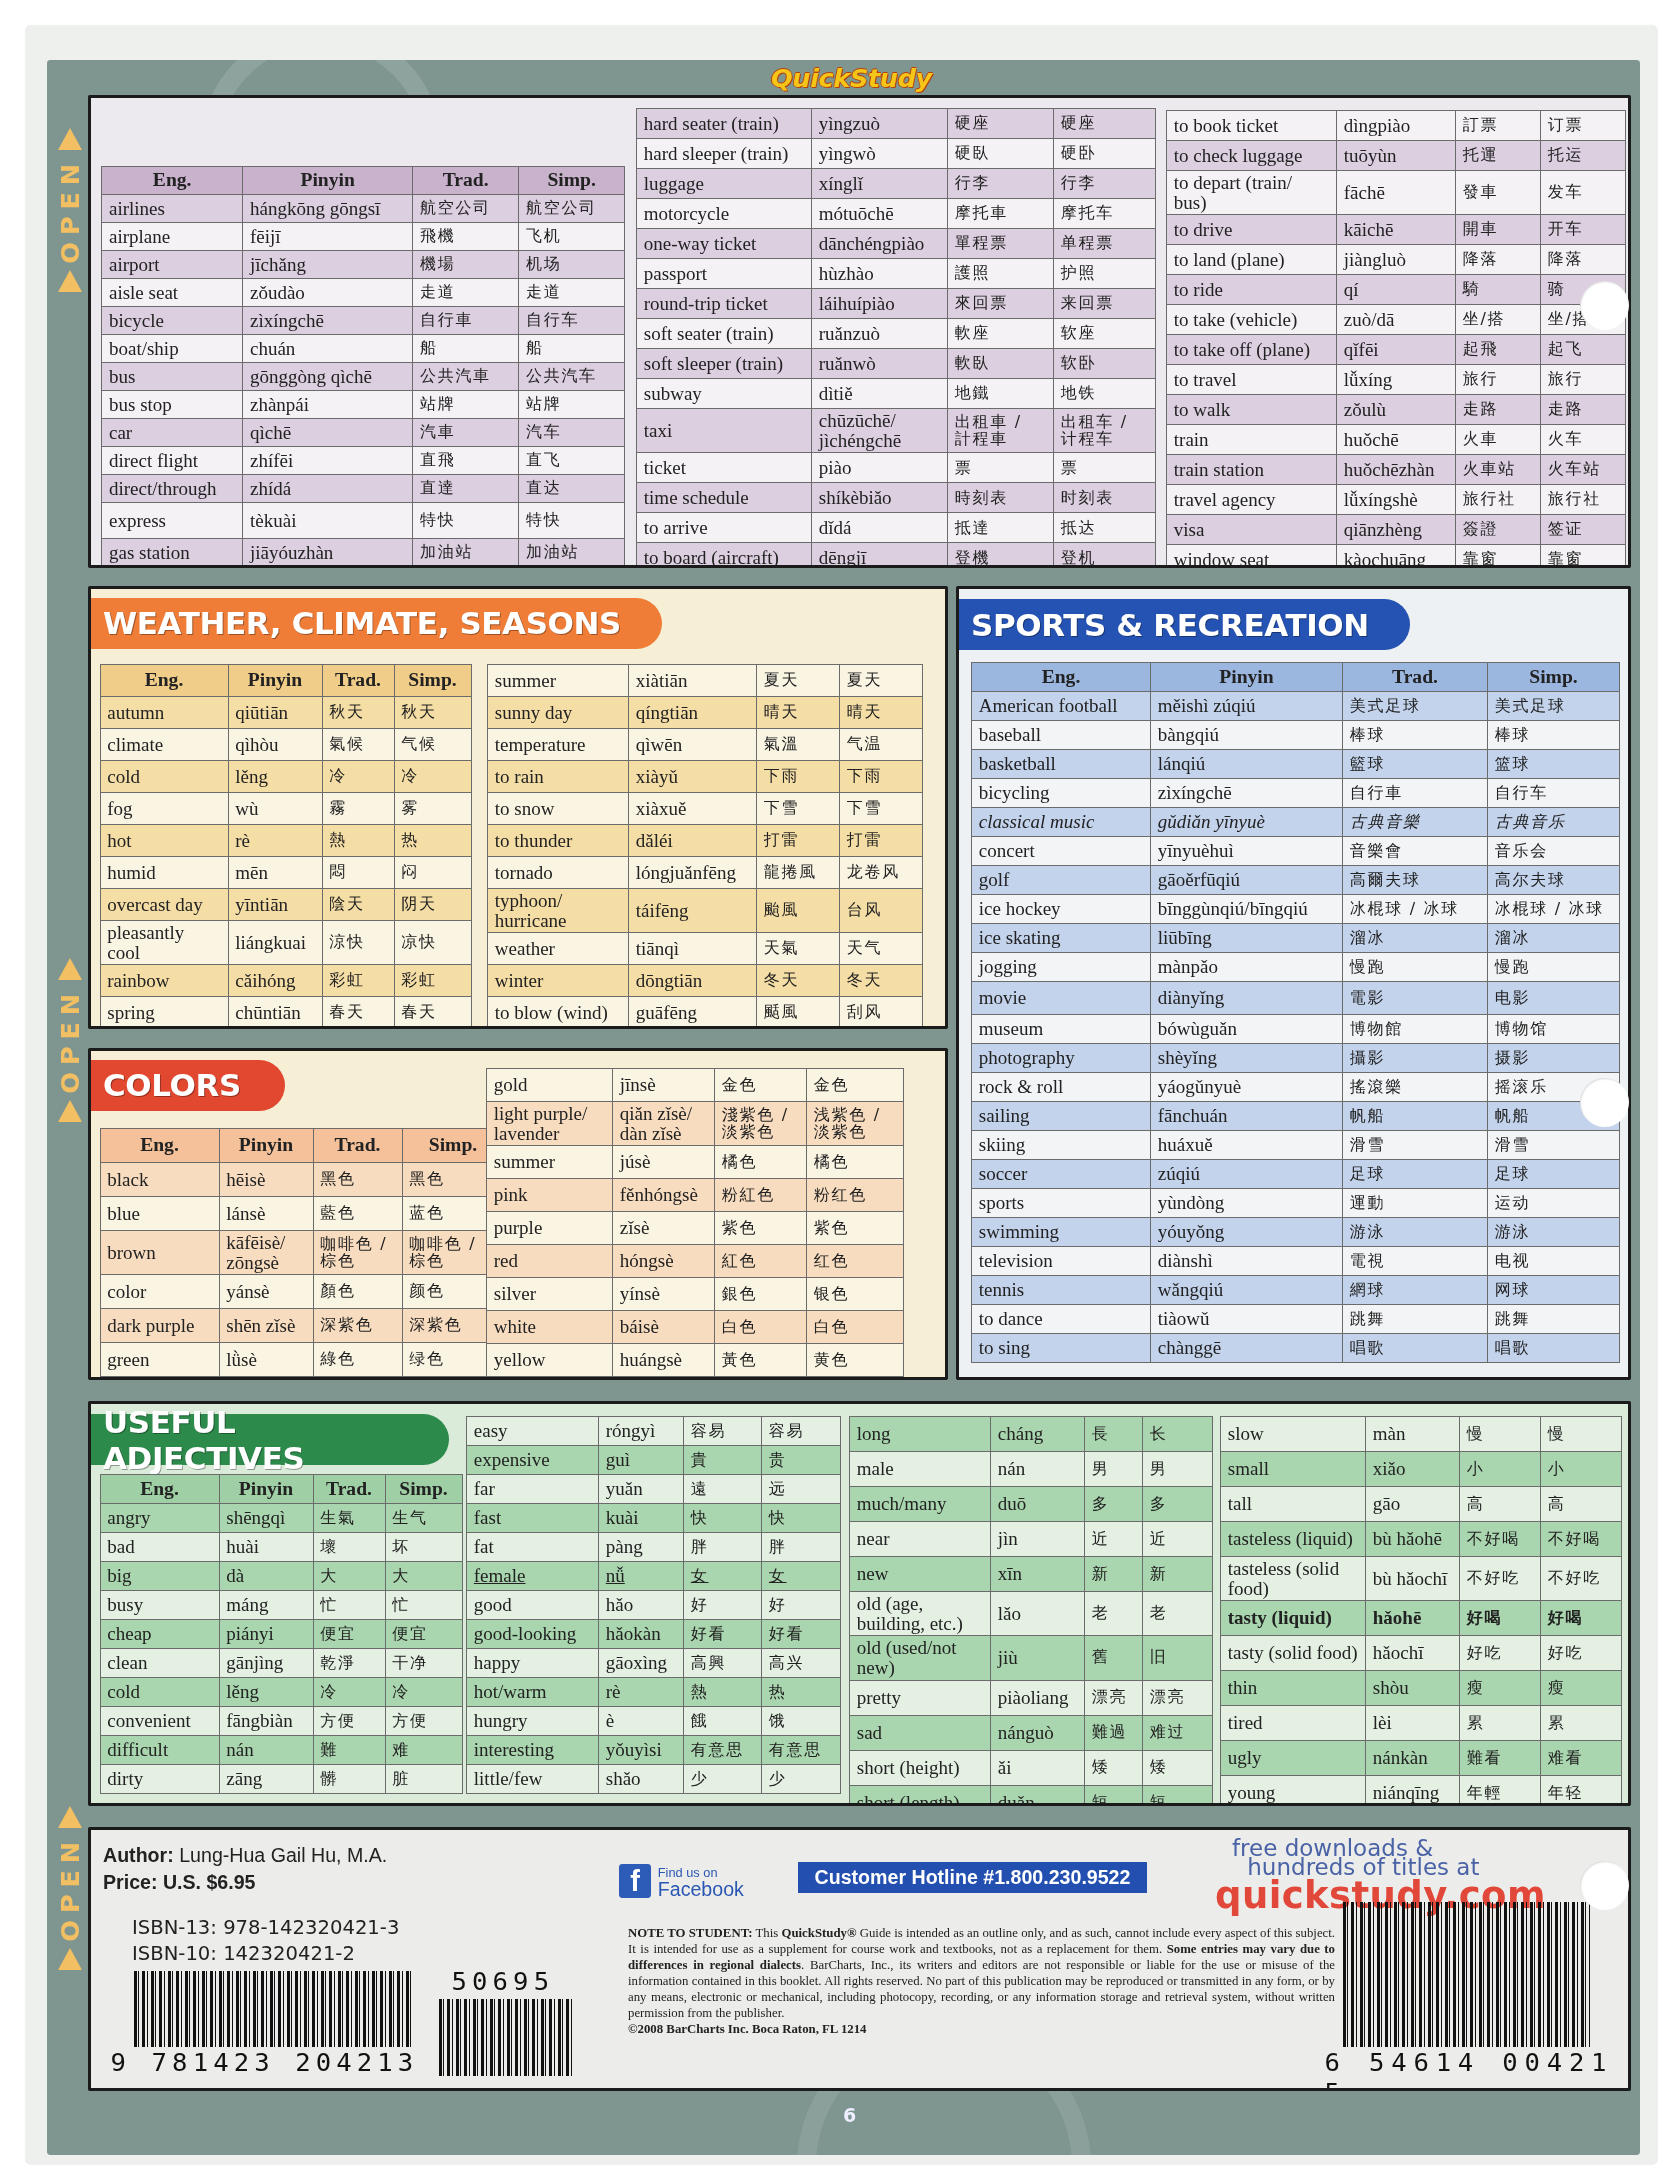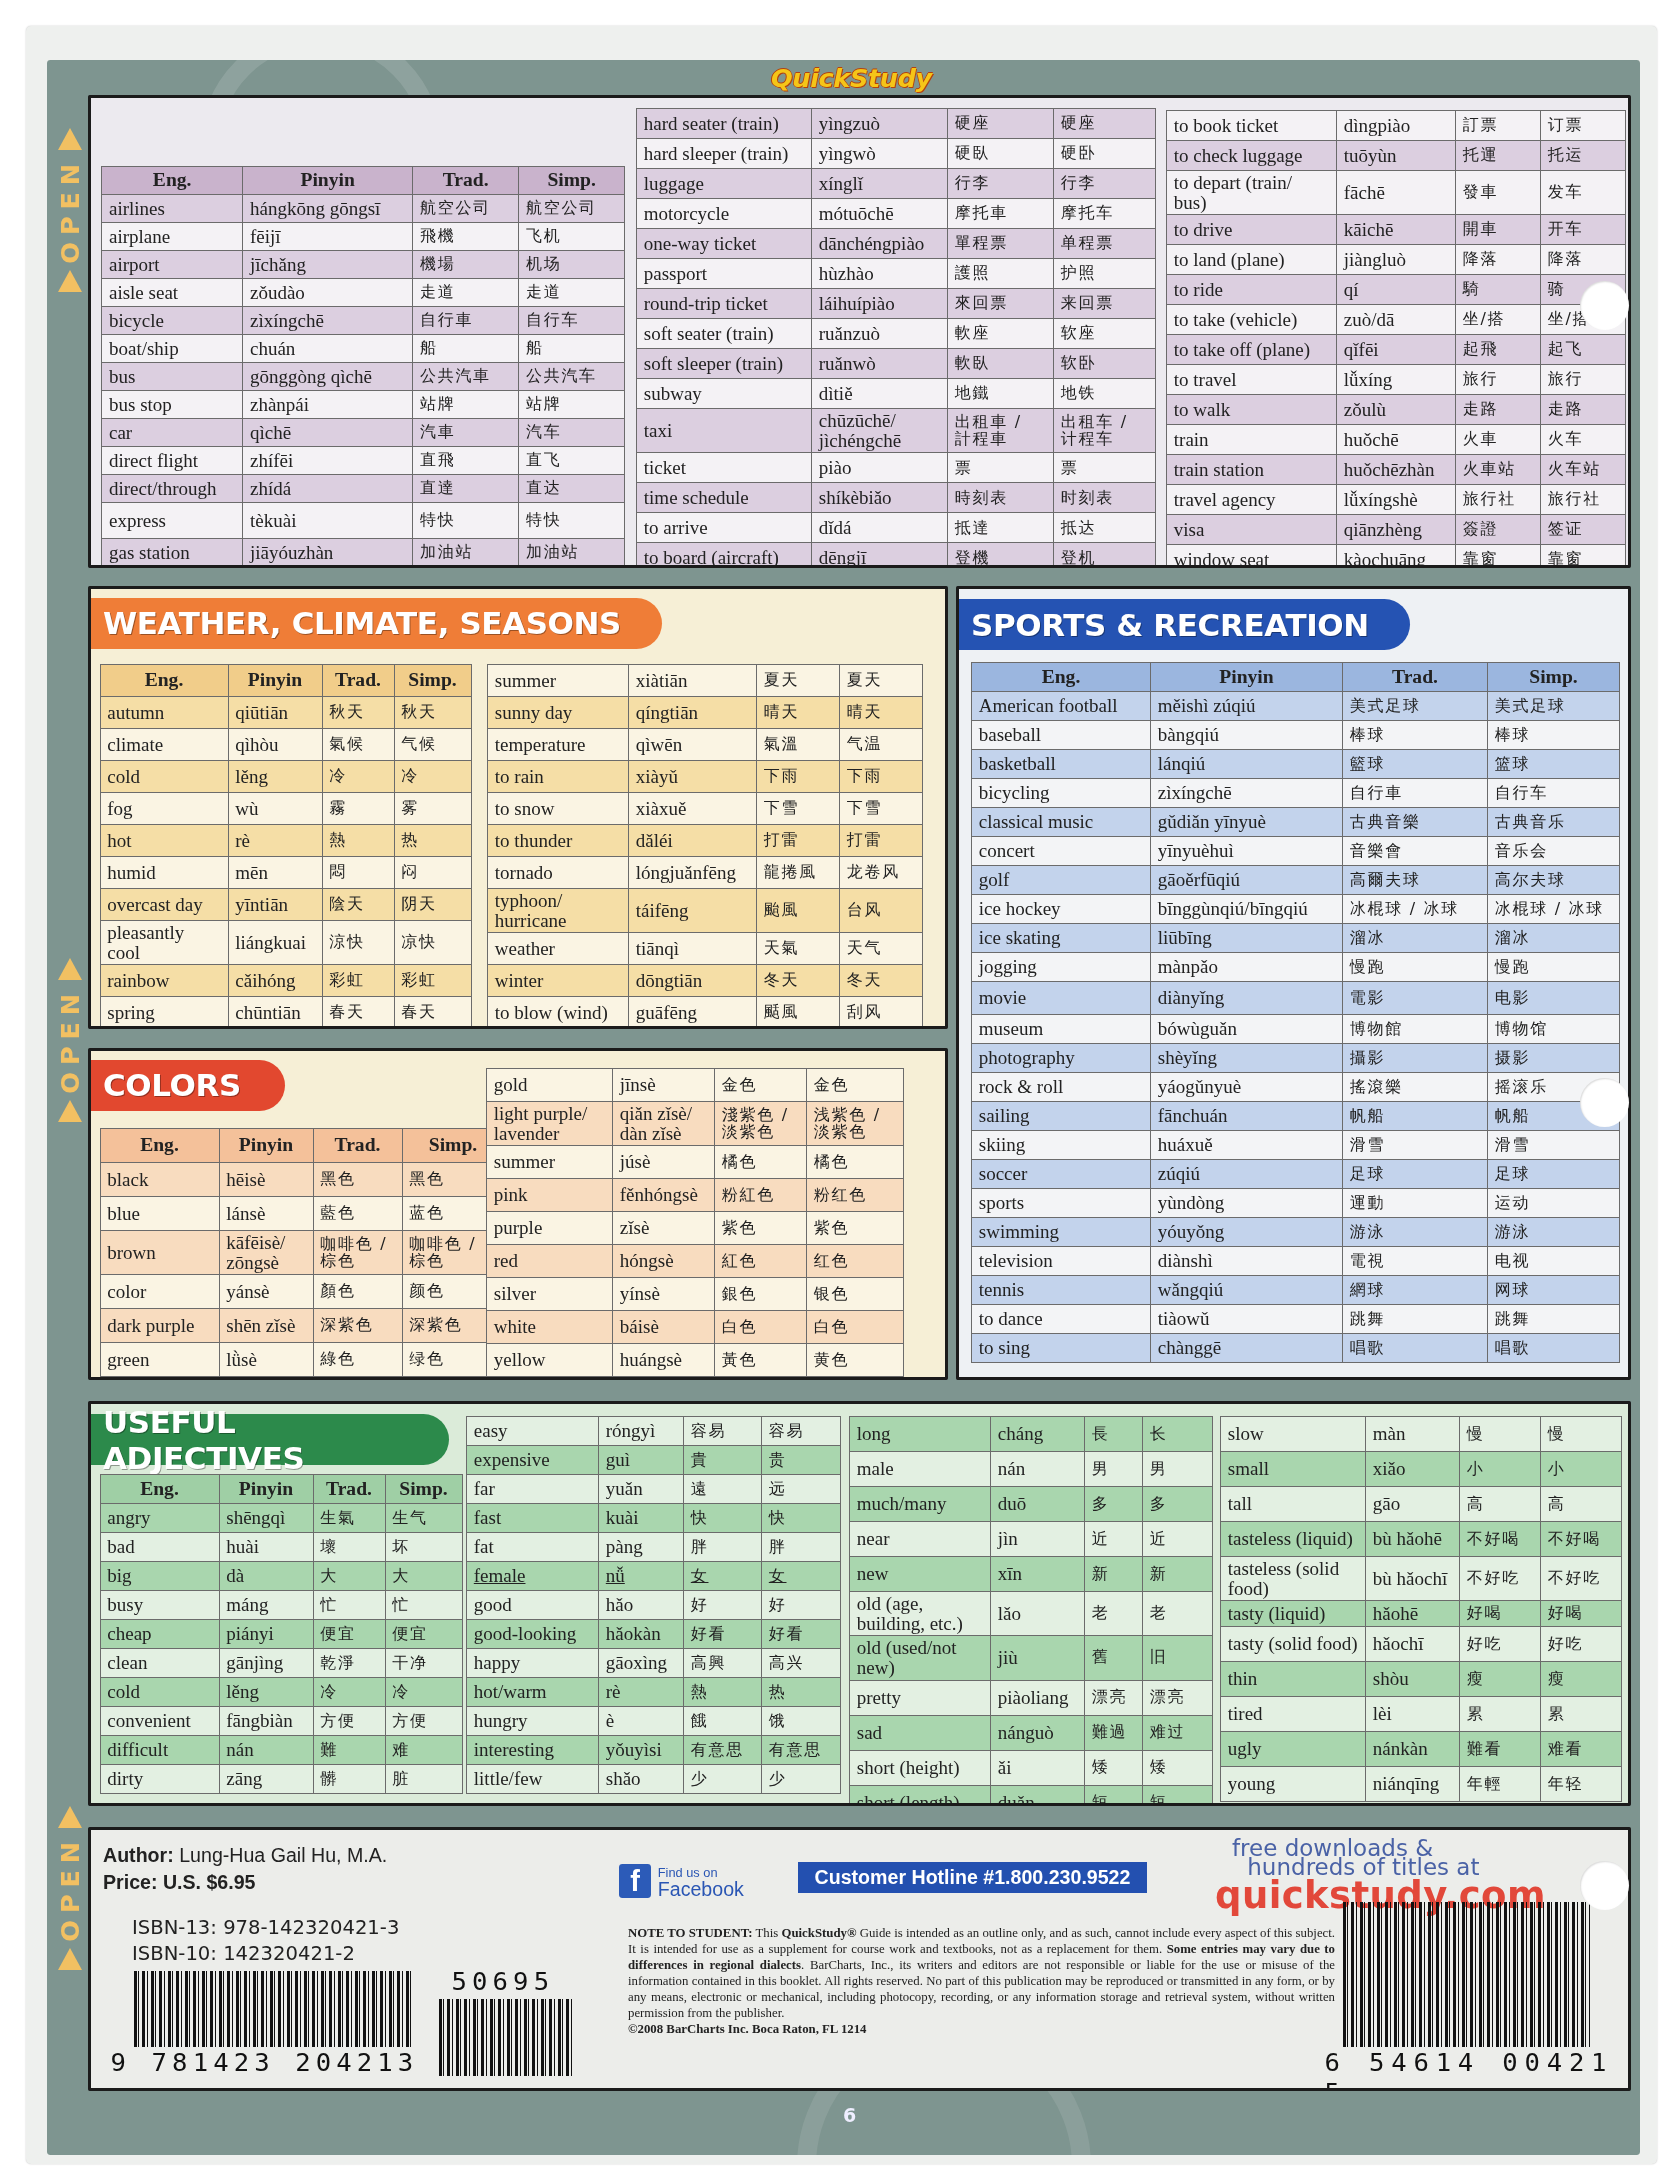--- a/index.html
+++ b/index.html
@@ -757,21 +757,21 @@
           <td>lánqiú</td>
           <td class="zh">籃球</td>
           <td class="zh">篮球</td>
         </tr>
         <tr style="height: 29px;">
           <td>bicycling</td>
           <td>zìxíngchē</td>
           <td class="zh">自行車</td>
           <td class="zh">自行车</td>
         </tr>
-        <tr style="height: 29px;">
+        <tr style="height: 29px; font-style: italic;">
           <td>classical music</td>
           <td>gǔdiǎn yīnyuè</td>
           <td class="zh">古典音樂</td>
           <td class="zh">古典音乐</td>
         </tr>
         <tr style="height: 29px;">
           <td>concert</td>
           <td>yīnyuèhuì</td>
           <td class="zh">音樂會</td>
           <td class="zh">音乐会</td>
@@ -1155,21 +1155,21 @@
           <td>bù hǎohē</td>
           <td class="zh">不好喝</td>
           <td class="zh">不好喝</td>
         </tr>
         <tr style="height: 35px;">
           <td>tasteless (solid food)</td>
           <td>bù hǎochī</td>
           <td class="zh">不好吃</td>
           <td class="zh">不好吃</td>
         </tr>
-        <tr style="height: 26px;">
+        <tr style="height: 35px; font-weight: bold;">
           <td>tasty (liquid)</td>
           <td>hǎohē</td>
           <td class="zh">好喝</td>
           <td class="zh">好喝</td>
         </tr>
         <tr style="height: 35px;">
           <td>tasty (solid food)</td>
           <td>hǎochī</td>
           <td class="zh">好吃</td>
           <td class="zh">好吃</td>

